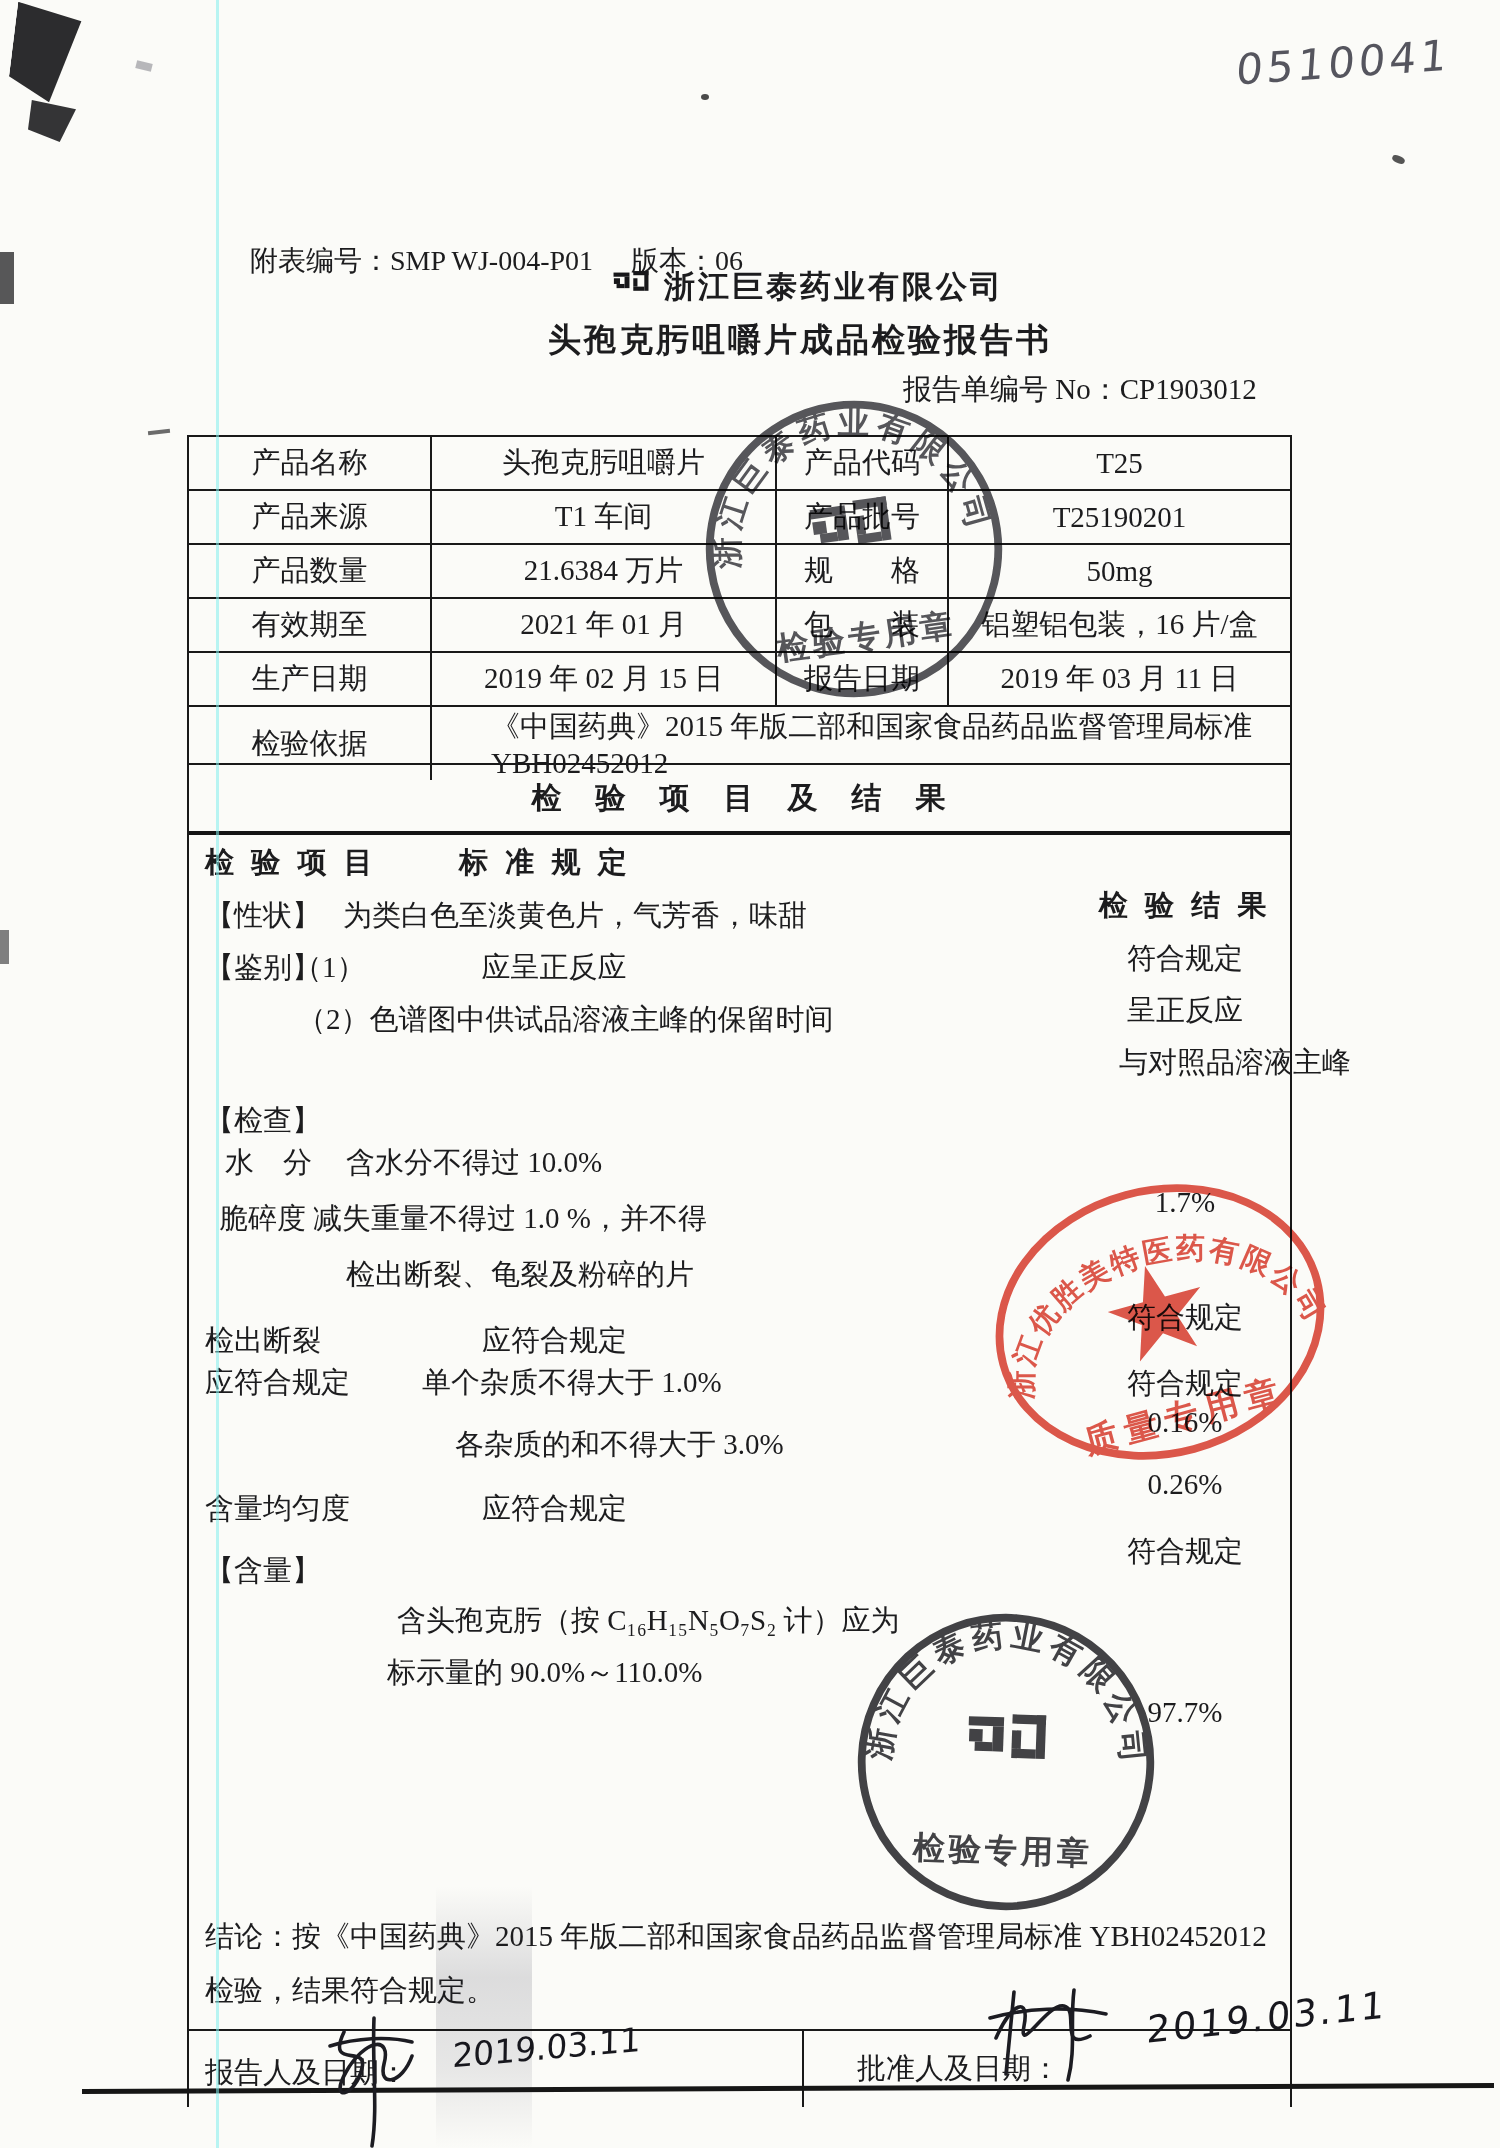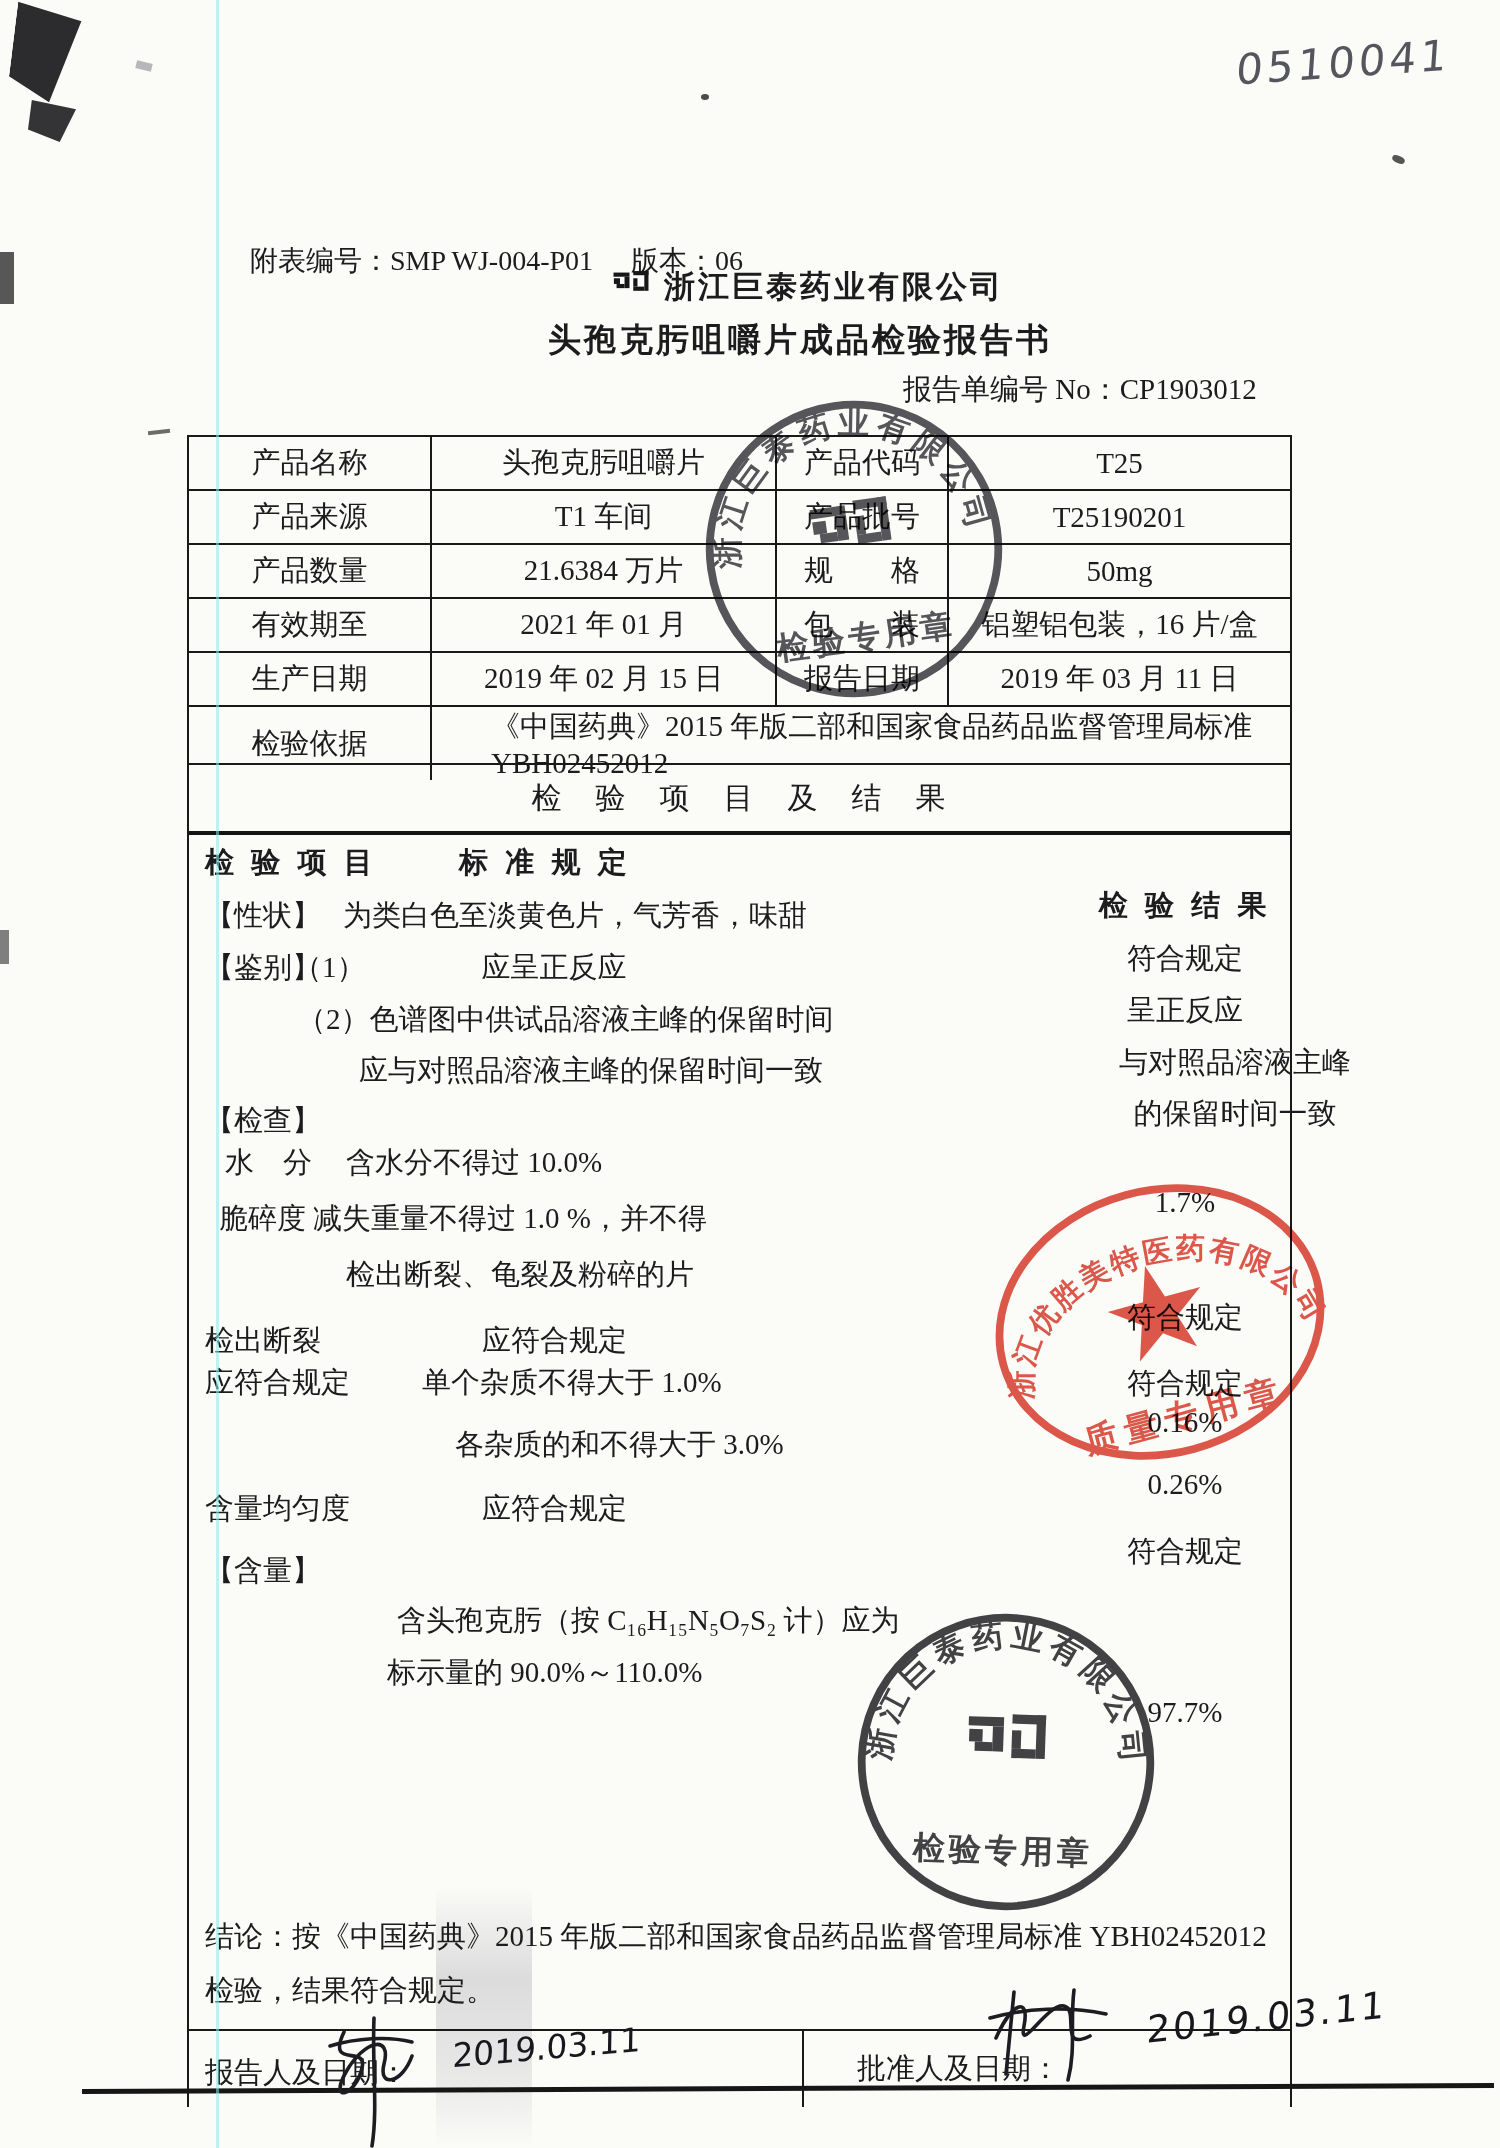--- a/index.html
+++ b/index.html
@@ -42,21 +42,21 @@
 
   
   .sheet{left:187px;top:435px;width:1105px;border:2px solid #191919;border-bottom:0;background:transparent;z-index:4;box-sizing:border-box;}
   .grid-row{display:grid;grid-template-columns:243px 345px 172px 1fr;border-bottom:2px solid #191919;height:52px;font-size:29px;}
   .grid-row>div{display:flex;align-items:center;justify-content:center;white-space:pre;}
   .grid-row .c1,.grid-row .c2,.grid-row .c3{border-right:2px solid #191919;}
   .basis-row{display:grid;grid-template-columns:243px 1fr;border-bottom:2px solid #191919;height:56px;font-size:29px;gap:41px;}
   .basis-row>div{display:flex;align-items:center;}
   .basis-row .c1{justify-content:center;border-right:2px solid #191919;}
   .basis-row .c2{padding-left:18px;}
-  .section-header{height:66px;border-bottom:4px solid #141414;display:flex;align-items:center;justify-content:center;font-size:30px;font-weight:400;letter-spacing:2px;}
+  .section-header{height:66px;border-bottom:4px solid #141414;display:flex;align-items:center;justify-content:center;font-size:30px;font-weight:700;letter-spacing:2px;}
 
   
   .results{position:relative;height:1058px;font-size:29px;}
   .rrow{position:absolute;left:0;width:100%;height:40px;}
   .rrow .item{position:absolute;left:16px;white-space:pre;}
   .rrow .spec{position:absolute;left:102px;width:690px;white-space:pre;}
   .rrow .result{position:absolute;left:850px;width:292px;text-align:center;white-space:pre;margin-top:43px;}
   .rrow .result.shift-r{left:900px;}
   .rrow.hdr{letter-spacing:5px;font-weight:600;}
 
@@ -181,25 +181,20 @@
     <div class="rrow" style="top:113px">
       <span class="item">【鉴别】</span>
       <span class="spec" style="padding-left:2px">（1）　　　　应呈正反应</span>
       <span class="result">呈正反应</span>
     </div>
     <div class="rrow" style="top:165px">
       <span class="item"></span>
       <span class="spec" style="padding-left:6px">（2）色谱图中供试品溶液主峰的保留时间</span>
       <span class="result shift-r">与对照品溶液主峰</span>
     </div>
-    <div class="rrow" style="top:216px">
-      <span class="item"></span>
-      <span class="spec" style="padding-left:68px">应与对照品溶液主峰的保留时间一致</span>
-      <span class="result shift-r">的保留时间一致</span>
-    </div>
     <div class="rrow" style="top:266px">
       <span class="item">【检查】</span>
       <span class="spec"></span>
       <span class="result"></span>
     </div>
     <div class="rrow" style="top:308px">
       <span class="item" style="left:36px">水　分</span>
       <span class="spec" style="padding-left:55px">含水分不得过 10.0%</span>
       <span class="result">1.7%</span>
     </div>

